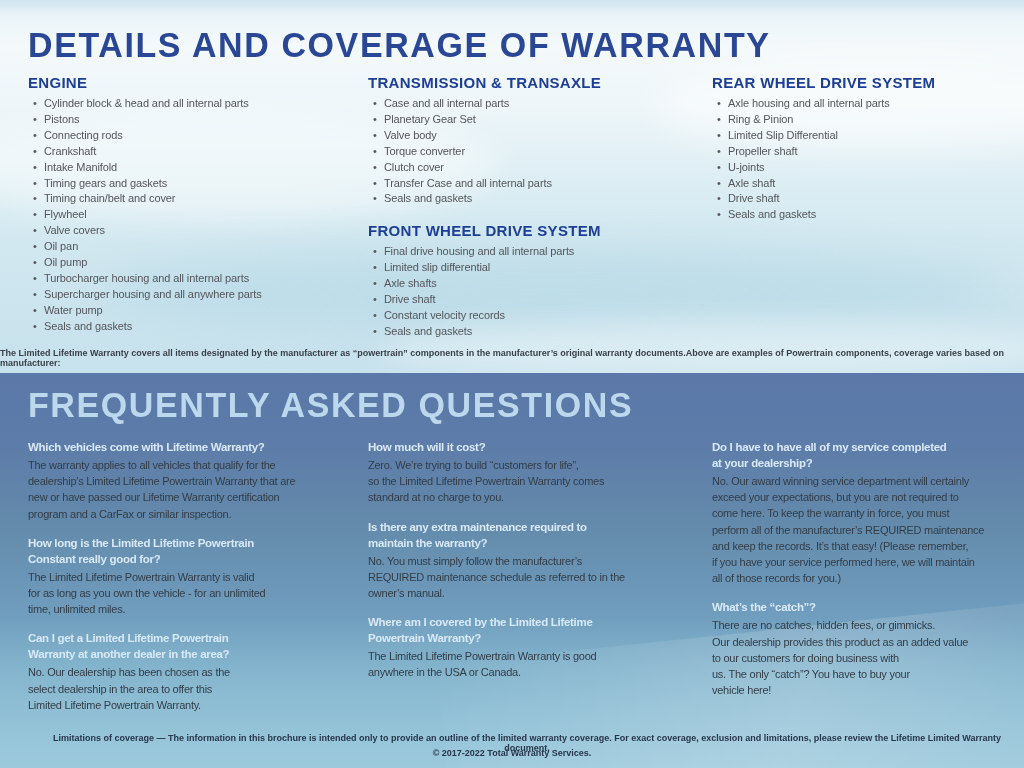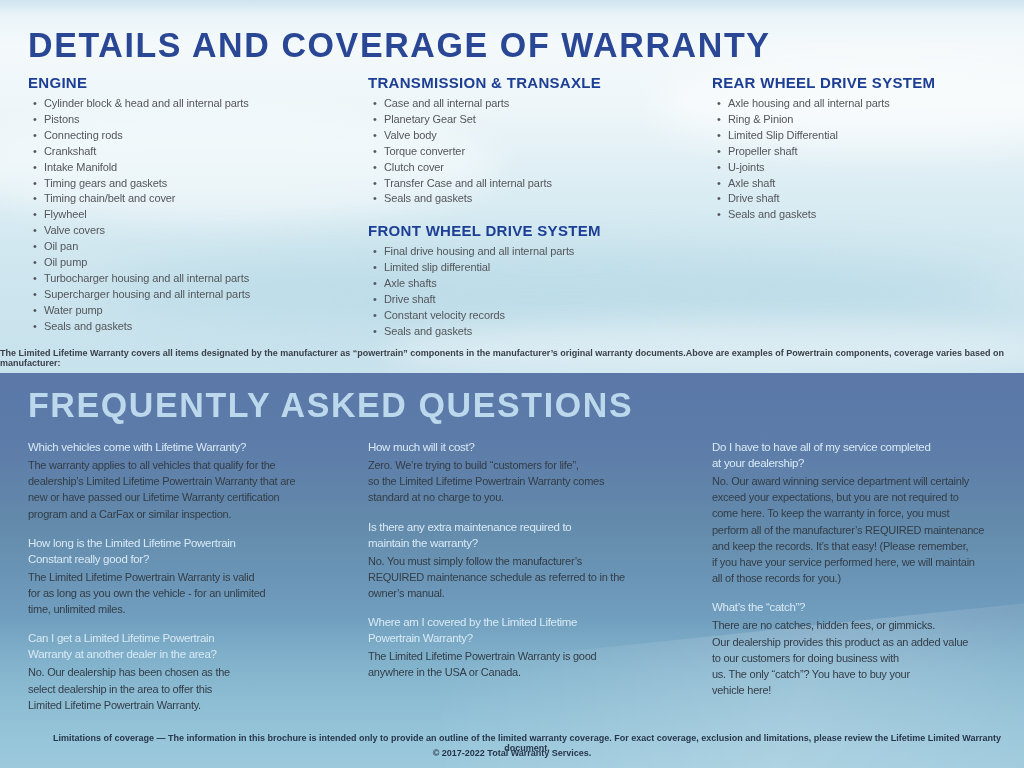--- a/index.html
+++ b/index.html
@@ -102,21 +102,21 @@
   .faq-cols {
     position: absolute; z-index: 2;
     top: 66px; left: 28px;
     width: 986px;
     display: grid;
     grid-template-columns: 340px 344px 300px;
   }
   .qa { margin: 0 0 13px 0; }
   .q {
     margin: 0 0 2px 0;
-    font-size: 11.5px; font-weight: normal;
+    font-size: 11.5px; font-weight: bold;
     line-height: 16px;
     letter-spacing: -0.3px;
     white-space: pre-line;
     color: var(--question-light, #d8e9f5);
   }
   .a {
     margin: 0;
     font-size: 11px;
     line-height: 16.2px;
     letter-spacing: -0.25px;
@@ -207,21 +207,21 @@
                 <span class="item-text">Oil pump</span>
               </li>
 
   <li class="cov-item">
                 <span class="bullet">•</span>
                 <span class="item-text">Turbocharger housing and all internal parts</span>
               </li>
 
   <li class="cov-item">
                 <span class="bullet">•</span>
-                <span class="item-text">Supercharger housing and all internal parts</span>
+                <span class="item-text">Supercharger housing and all anywhere parts</span>
               </li>
 
   <li class="cov-item">
                 <span class="bullet">•</span>
                 <span class="item-text">Water pump</span>
               </li>
 
   <li class="cov-item">
                 <span class="bullet">•</span>
                 <span class="item-text">Seals and gaskets</span>

